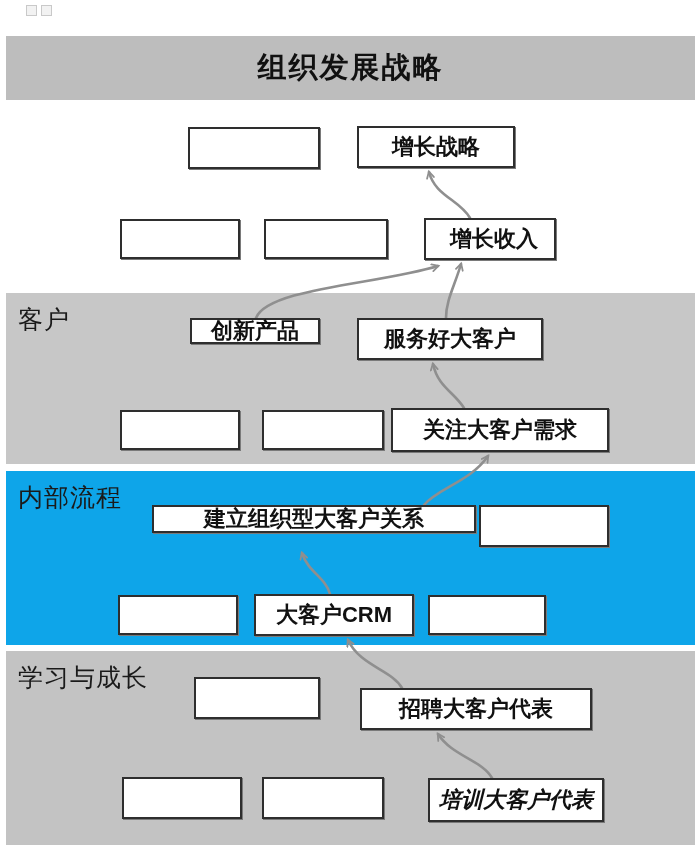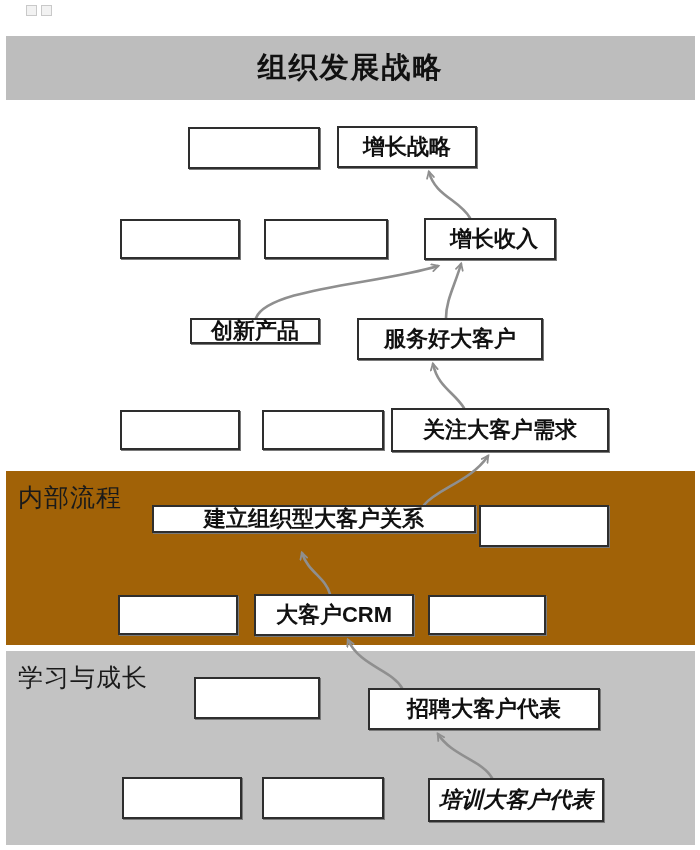--- a/index.html
+++ b/index.html
@@ -10,21 +10,21 @@
     font-family:"Liberation Sans","DejaVu Sans",sans-serif;
     overflow:hidden;
   }
   .corner-mark{position:absolute;left:26px;top:5px;display:flex;gap:4px;}
   .corner-mark span{display:block;width:9px;height:9px;border:1.5px solid #c9c9c9;background:#f2f2f2;}
   .band{position:absolute;left:6px;right:5px;}
   .title-band{top:36px;height:64px;background:#bdbdbd;display:flex;align-items:center;justify-content:center;}
   .title-band h1{margin:0;font-size:29px;font-weight:bold;color:#111;letter-spacing:2px;}
   .band-finance{top:108px;height:178px;background:#dadada;}
   .band-customer{top:293px;height:171px;background:#c7c7c7;}
-  .band-internal{top:471px;height:174px;background:#a16207;text-align:center;}
+  .band-internal{top:471px;height:174px;background:#0ea5e9;text-align:center;}
   .band-learning{top:651px;height:194px;background:#c3c3c3;}
   .band-label{
     position:absolute;left:12px;top:10px;
     font-size:25px;color:#1a1a1a;font-weight:500;letter-spacing:1px;
   }
   .box{
     position:absolute;
     background:#ffffff;
     border:2px solid #2e2e2e;
     box-shadow:1px 1px 0 #7a7a7a;
@@ -44,20 +44,23 @@
   <div class="corner-mark">
     <span></span>
     <span></span>
   </div>
 
   <div class="band title-band">
     <h1>组织发展战略</h1>
   </div>
 
 
+  <div class="band band-customer">
+    <span class="band-label">客户</span>
+  </div>
 
   <div class="band band-internal">
     <span class="band-label">内部流程</span>
   </div>
 
   <div class="band band-learning">
     <span class="band-label">学习与成长</span>
   </div>
 
   <svg class="arrows" viewBox="0 0 700 850" xmlns="http://www.w3.org/2000/svg">
@@ -70,36 +73,36 @@
     <path d="M402,688 C392,670 360,666 348,640" marker-end="url(#ah)"></path>
     <path d="M330,594 C326,578 308,572 302,553" marker-end="url(#ah)"></path>
     <path d="M424,505 C438,488 470,482 488,456" marker-end="url(#ah)"></path>
     <path d="M464,408 C454,392 438,387 433,364" marker-end="url(#ah)"></path>
     <path d="M446,318 C446,300 455,285 461,264" marker-end="url(#ah)"></path>
     <path d="M256,318 C268,288 380,284 438,266" marker-end="url(#ah)"></path>
     <path d="M470,218 C460,200 435,196 429,172" marker-end="url(#ah)"></path>
   </svg>
 
   <div class="box" style="left:188px;top:127px;width:132px;height:42px;"></div>
-  <div class="box" style="left:337px;top:126px;width:140px;height:42px;">增长战略</div>
+  <div class="box" style="left:357px;top:126px;width:158px;height:42px;">增长战略</div>
   <div class="box" style="left:120px;top:219px;width:120px;height:40px;"></div>
   <div class="box" style="left:264px;top:219px;width:124px;height:40px;"></div>
   <div class="box" style="left:424px;top:218px;width:132px;height:42px;padding-left:8px;">增长收入</div>
 
   <div class="box" style="left:190px;top:318px;width:130px;height:26px;">创新产品</div>
   <div class="box" style="left:357px;top:318px;width:186px;height:42px;">服务好大客户</div>
   <div class="box" style="left:120px;top:410px;width:120px;height:40px;"></div>
   <div class="box" style="left:262px;top:410px;width:122px;height:40px;"></div>
   <div class="box" style="left:391px;top:408px;width:218px;height:44px;">关注大客户需求</div>
 
   <div class="box" style="left:152px;top:505px;width:324px;height:28px;">建立组织型大客户关系</div>
   <div class="box" style="left:479px;top:505px;width:130px;height:42px;"></div>
   <div class="box" style="left:118px;top:595px;width:120px;height:40px;"></div>
   <div class="box" style="left:254px;top:594px;width:160px;height:42px;">大客户CRM</div>
   <div class="box" style="left:428px;top:595px;width:118px;height:40px;"></div>
 
   <div class="box" style="left:194px;top:677px;width:126px;height:42px;"></div>
-  <div class="box" style="left:360px;top:688px;width:232px;height:42px;margin-left:8px;">招聘大客户代表</div>
+  <div class="box" style="left:360px;top:688px;width:232px;height:42px;">招聘大客户代表</div>
   <div class="box" style="left:122px;top:777px;width:120px;height:42px;"></div>
   <div class="box" style="left:262px;top:777px;width:122px;height:42px;"></div>
   <div class="box" style="left:428px;top:778px;width:176px;height:44px;font-style:italic;">培训大客户代表</div>
 
 </div>
 
 </body></html>

